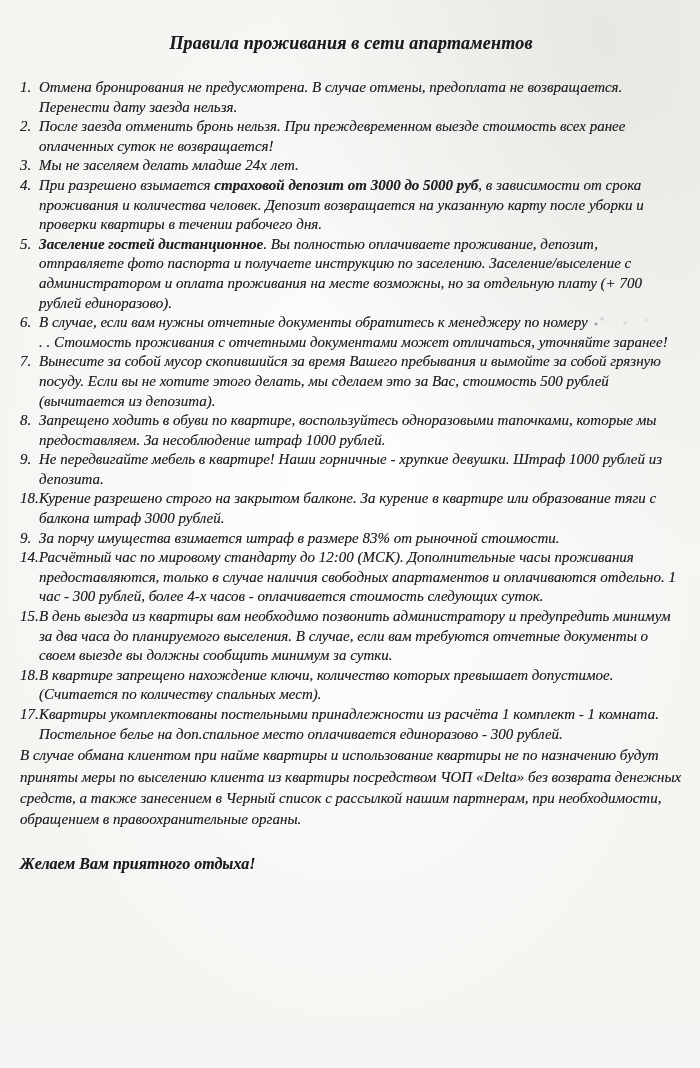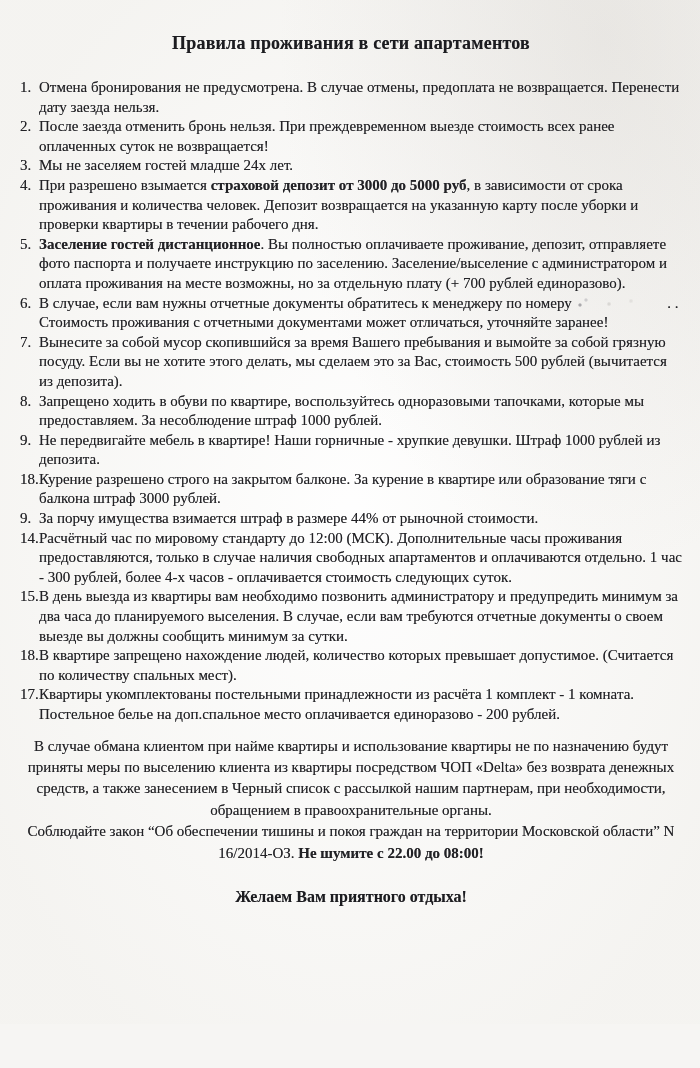--- a/index.html
+++ b/index.html
@@ -18,20 +18,21 @@
     position: relative;
     width: 700px;
     height: 1024px;
     box-sizing: border-box;
     padding: 33px 18px 16px 20px;
     background:
       radial-gradient(ellipse at 86% 4%, rgba(190,184,178,0.22), rgba(190,184,178,0) 38%),
       radial-gradient(ellipse at 50% 50%, rgba(255,255,255,0.9), rgba(244,243,240,0.9) 85%),
       #f8f7f5;
     text-shadow: 0 0 0.5px rgba(45,45,50,0.55);
+    font-style: italic;
   }
   .title {
     margin: 0 0 24px 0;
     text-align: center;
     font-size: 18px;
     font-weight: bold;
     letter-spacing: 0.2px;
     color: #1c1c20;
   }
   .rules { }
@@ -54,29 +55,29 @@
     display: inline-block;
     width: 88px;
     height: 11px;
     vertical-align: baseline;
     background:
       radial-gradient(circle at 5px 8px, rgba(110,110,118,0.55) 1px, rgba(0,0,0,0) 2.2px),
       radial-gradient(circle at 11px 3px, rgba(140,140,148,0.35) 1px, rgba(0,0,0,0) 2.2px),
       radial-gradient(circle at 34px 7px, rgba(165,162,158,0.30) 1px, rgba(0,0,0,0) 2.4px),
       radial-gradient(circle at 56px 4px, rgba(175,172,168,0.22) 1px, rgba(0,0,0,0) 2.4px);
   }
-  .notes { margin-top: 11px; text-align: center; }
+  .notes { margin-top: 1px; }
   .note {
     margin: 0;
     font-size: 15px;
     line-height: 21.4px;
   }
   .closing {
     margin-top: 24px;
-    text-align: center;
+    text-align: left;
     font-size: 16px;
     font-weight: bold;
     color: #1c1c20;
   }
 </style>
 </head>
 <body>
 
 <div class="page">
   <h1 class="title">Правила проживания в сети апартаментов</h1>
@@ -84,21 +85,21 @@
       <div class="rule">
         <span class="num">1.</span>
         <div class="body"><span>Отмена бронирования не предусмотрена. В случае отмены, предоплата не возвращается. Перенести дату заезда нельзя.</span></div>
       </div>
       <div class="rule">
         <span class="num">2.</span>
         <div class="body"><span>После заезда отменить бронь нельзя. При преждевременном выезде стоимость всех ранее оплаченных суток не возвращается!</span></div>
       </div>
       <div class="rule">
         <span class="num">3.</span>
-        <div class="body"><span>Мы не заселяем гостей младше 24х лет.</span></div>
+        <div class="body"><span>Мы не заселяем делать младше 24х лет.</span></div>
       </div>
       <div class="rule">
         <span class="num">4.</span>
         <div class="body"><span>При разрешено взымается </span><span class="b">страховой депозит от 3000 до 5000 руб</span><span>, в зависимости от срока проживания и количества человек. Депозит возвращается на указанную карту после уборки и проверки квартиры в течении рабочего дня.</span></div>
       </div>
       <div class="rule">
         <span class="num">5.</span>
         <div class="body"><span class="b">Заселение гостей дистанционное</span><span>. Вы полностью оплачиваете проживание, депозит, отправляете фото паспорта и получаете инструкцию по заселению. Заселение/выселение с администратором и оплата проживания на месте возможны, но за отдельную плату (+ 700 рублей единоразово).</span></div>
       </div>
       <div class="rule">
@@ -116,37 +117,36 @@
       <div class="rule">
         <span class="num">9.</span>
         <div class="body"><span>Не передвигайте мебель в квартире! Наши горничные - хрупкие девушки. Штраф 1000 рублей из депозита.</span></div>
       </div>
       <div class="rule">
         <span class="num">18.</span>
         <div class="body"><span>Курение разрешено строго на закрытом балконе. За курение в квартире или образование тяги с балкона штраф 3000 рублей.</span></div>
       </div>
       <div class="rule">
         <span class="num">9.</span>
-        <div class="body"><span>За порчу имущества взимается штраф в размере 44% от рыночной стоимости.</span></div>
+        <div class="body"><span>За порчу имущества взимается штраф в размере 83% от рыночной стоимости.</span></div>
       </div>
       <div class="rule">
         <span class="num">14.</span>
         <div class="body"><span>Расчётный час по мировому стандарту до 12:00 (МСК). Дополнительные часы проживания предоставляются, только в случае наличия свободных апартаментов и оплачиваются отдельно. 1 час - 300 рублей, более 4-х часов - оплачивается стоимость следующих суток.</span></div>
       </div>
       <div class="rule">
         <span class="num">15.</span>
         <div class="body"><span>В день выезда из квартиры вам необходимо позвонить администратору и предупредить минимум за два часа до планируемого выселения. В случае, если вам требуются отчетные документы о своем выезде вы должны сообщить минимум за сутки.</span></div>
       </div>
       <div class="rule">
         <span class="num">18.</span>
-        <div class="body"><span>В квартире запрещено нахождение людей, количество которых превышает допустимое. (Считается по количеству спальных мест).</span></div>
+        <div class="body"><span>В квартире запрещено нахождение ключи, количество которых превышает допустимое. (Считается по количеству спальных мест).</span></div>
       </div>
       <div class="rule">
         <span class="num">17.</span>
-        <div class="body"><span>Квартиры укомплектованы постельными принадлежности из расчёта 1 комплект - 1 комната. Постельное белье на доп.спальное место оплачивается единоразово - 200 рублей.</span></div>
+        <div class="body"><span>Квартиры укомплектованы постельными принадлежности из расчёта 1 комплект - 1 комната. Постельное белье на доп.спальное место оплачивается единоразово - 300 рублей.</span></div>
       </div>
     </div>
   <div class="notes">
       <p class="note"><span>В случае обмана клиентом при найме квартиры и использование квартиры не по назначению будут приняты меры по выселению клиента из квартиры посредством ЧОП «Delta» без возврата денежных средств, а также занесением в Черный список с рассылкой нашим партнерам, при необходимости, обращением в правоохранительные органы.</span></p>
-      <p class="note"><span>Соблюдайте закон “Об обеспечении тишины и покоя граждан на территории Московской области” N 16/2014-ОЗ. </span><span class="b">Не шумите с 22.00 до 08:00!</span></p>
     </div>
   <div class="closing">Желаем Вам приятного отдыха!</div>
 </div>
 
 </body></html>

